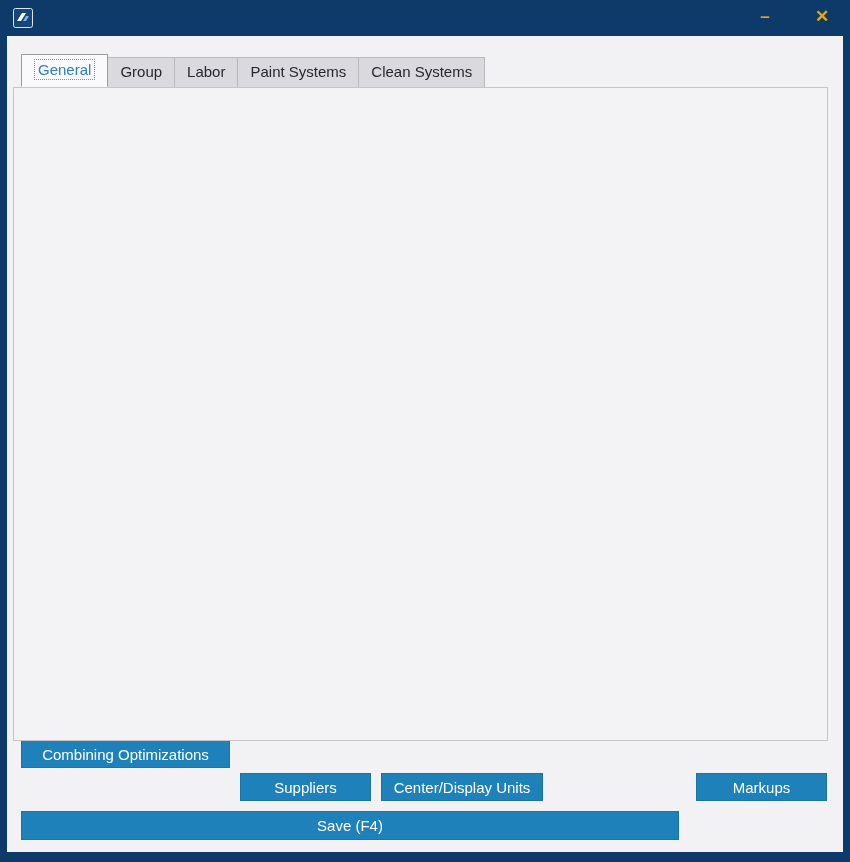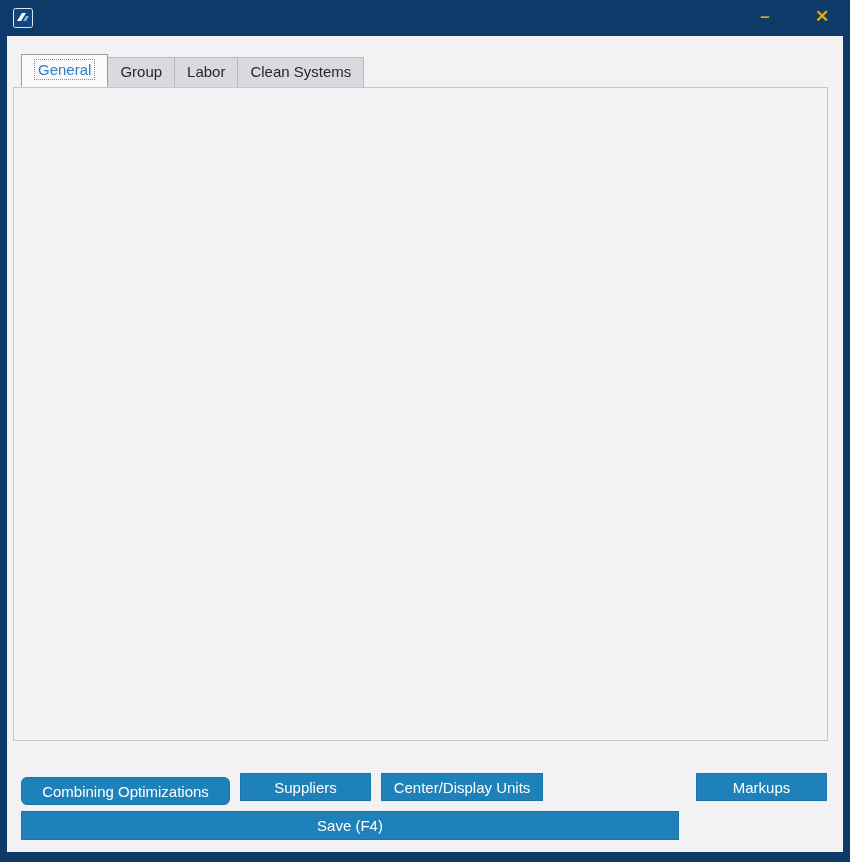--- a/index.html
+++ b/index.html
@@ -65,20 +65,21 @@
   <span class="cap-btn cap-min">–</span>
   <span class="cap-btn cap-close">✕</span>
 </div>
 
 <div class="content">
 
   <div class="tabs">
     <div class="tab active"><span class="tab-inner">General</span></div>
     <div class="tab"><span class="tab-inner">Group</span></div>
     <div class="tab"><span class="tab-inner">Labor</span></div>
+    <div class="tab"><span class="tab-inner">Paint Systems</span></div>
     <div class="tab"><span class="tab-inner">Clean Systems</span></div>
   </div>
 
   <div class="panel"></div>
 
   <div class="lbl" style="left:0;width:121px;top:74px;">Estimator:</div>
   <input class="txt" style="left: 125px; top: 74px; width: 342px;" value="Rosa Diaz">
 
   <div class="lbl h24" style="left:0;width:121px;top:110px;">Date:</div>
   <div class="combo" style="left:125px;top:110px;width:145px;">
@@ -160,19 +161,19 @@
   </div>
 
   <div class="lbl" style="left:380px;width:258px;top:295px;">Item Increment:</div>
   <input class="txt" style="left: 643px; top: 295px; width: 162px;" value="10">
 
   <div class="lbl" style="left:380px;width:258px;top:332px;">Auto Clip-Angles:</div>
   <div class="checkbox" style="left:643px;top:333px;">
     <span>✓</span>
   </div>
 
-  <div class="btn" style="left:14px;top:741px;width:209px;height:28px;border-radius:6px;">Combining Optimizations</div>
+  <div class="btn" style="left:14px;top:704px;width:209px;height:28px;">Combining Optimizations</div>
   <div class="btn" style="left:233px;top:737px;width:131px;height:28px;">Suppliers</div>
   <div class="btn" style="left:374px;top:737px;width:162px;height:28px;">Center/Display Units</div>
   <div class="btn" style="left:689px;top:737px;width:131px;height:28px;">Markups</div>
   <div class="btn" style="left:14px;top:775px;width:658px;height:29px;">Save (F4)</div>
 
 </div>
 
 </body></html>

